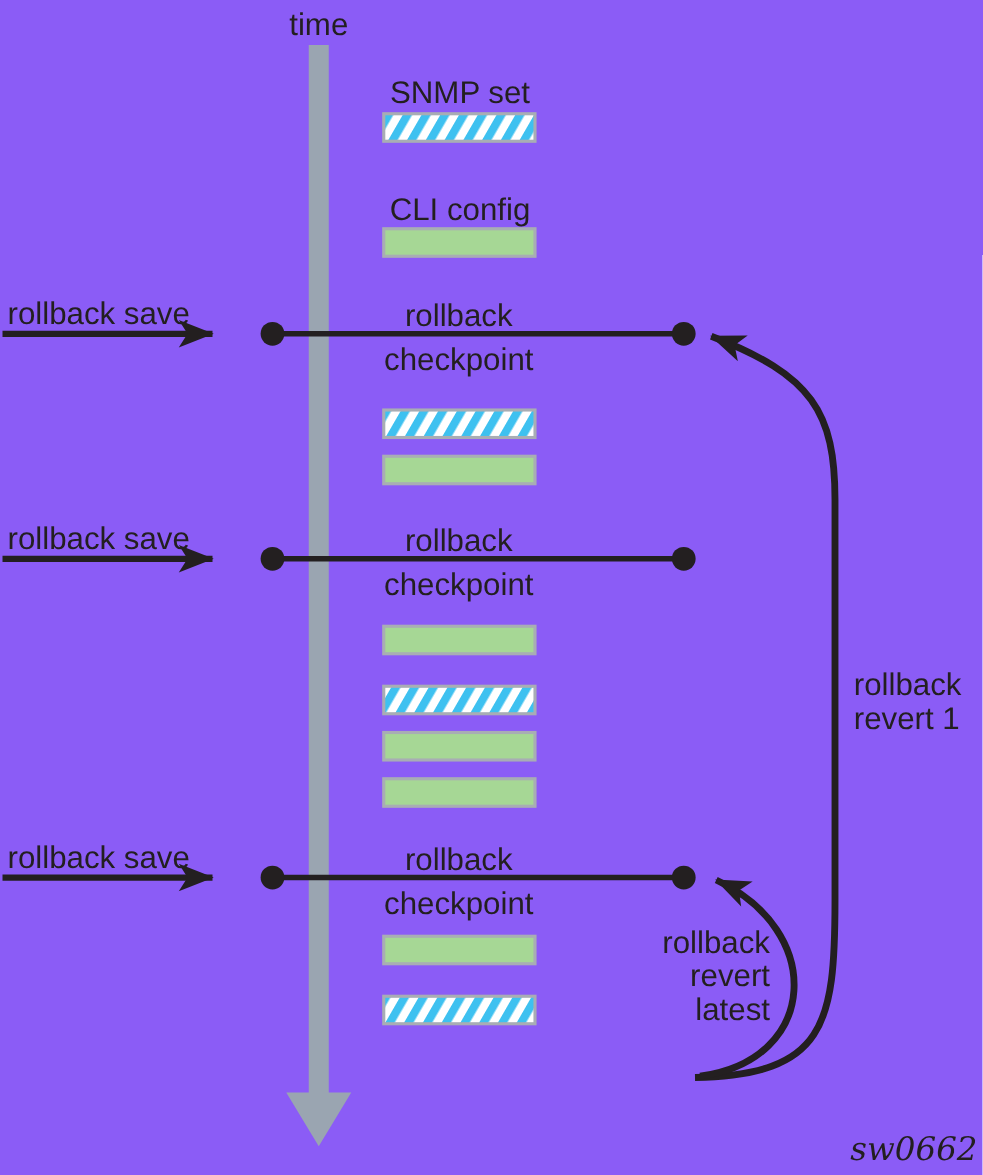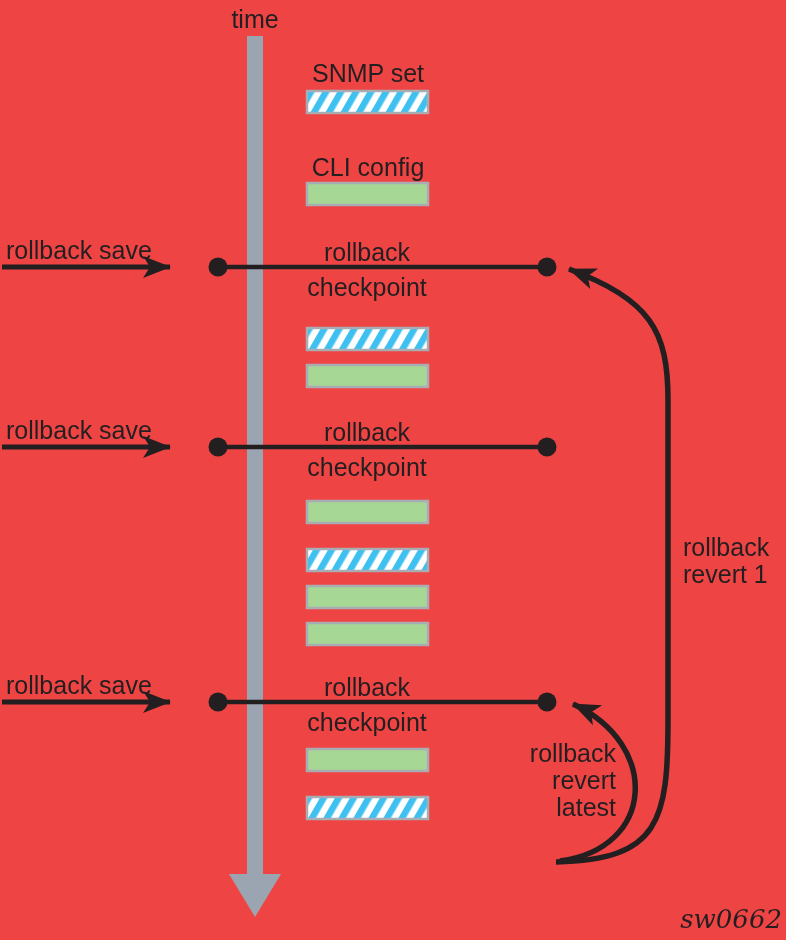--- a/index.html
+++ b/index.html
@@ -4,21 +4,21 @@
 <style>
   html, body {
     margin: 0;
     padding: 0;
     background: #ffffff;
   }
   .stage {
     position: relative;
     width: 786px;
     height: 940px;
-    background: #ef4444;
+    background: #8b5cf6;
     overflow: hidden;
     text-decoration: underline;
   }
   .lbl {
     font-family: "Liberation Sans", sans-serif;
     font-size: 25px;
     fill: var(--ink-black, #231F20);
   }
   .mid { text-anchor: middle; }
   .end { text-anchor: end; }

